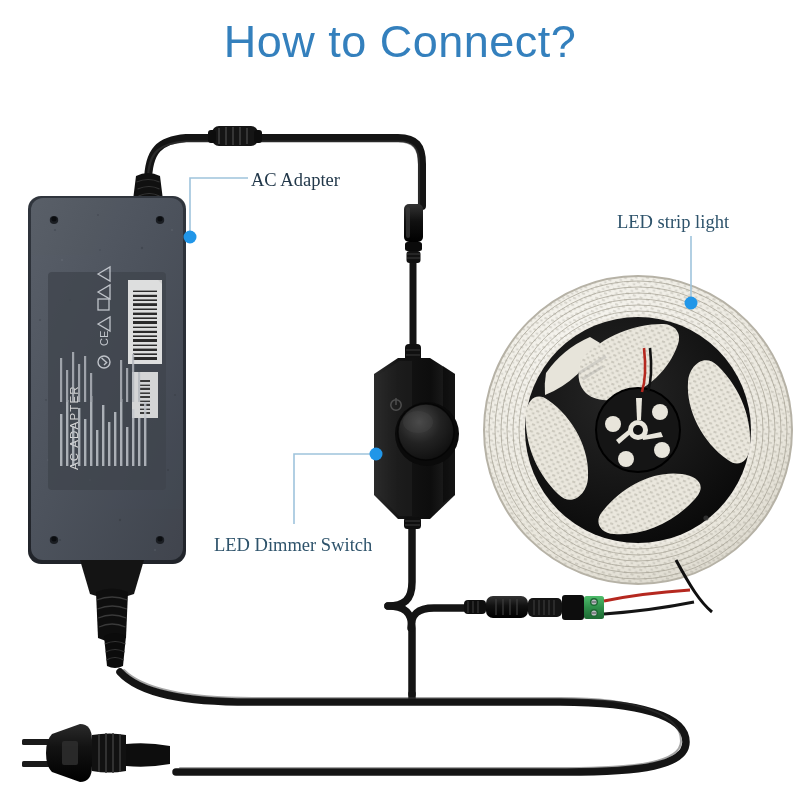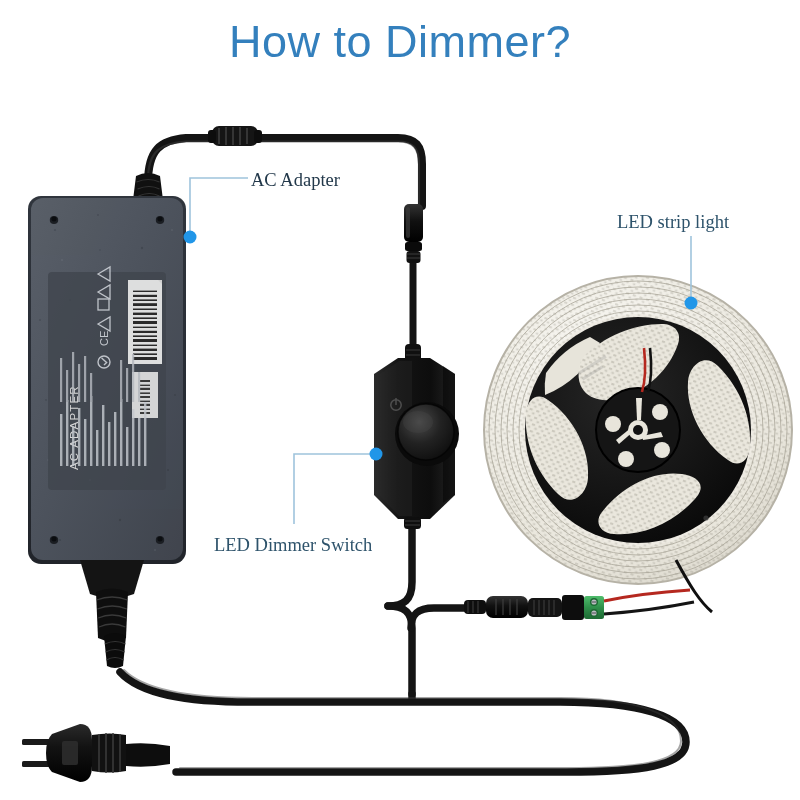--- a/index.html
+++ b/index.html
@@ -65,21 +65,21 @@
   .adapter-label-text {
     font-family: "Liberation Sans", sans-serif;
     fill: #d8d8d8;
   }
 </style>
 </head>
 <body>
 
 <div id="page">
 
-  <div id="title">How to Dimmer?</div>
+  <div id="title">How to Connect?</div>
 
   <svg id="diagram" viewBox="0 0 800 800">
     <defs>
       <linearGradient id="adapterFace" x1="0" y1="0" x2="1" y2="1">
         <stop offset="0%" stop-color="#585e68"></stop>
         <stop offset="45%" stop-color="#4c525c"></stop>
         <stop offset="100%" stop-color="#3e434c"></stop>
       </linearGradient>
       <linearGradient id="adapterEdge" x1="0" y1="0" x2="0" y2="1">
         <stop offset="0%" stop-color="#2e333b"></stop>

